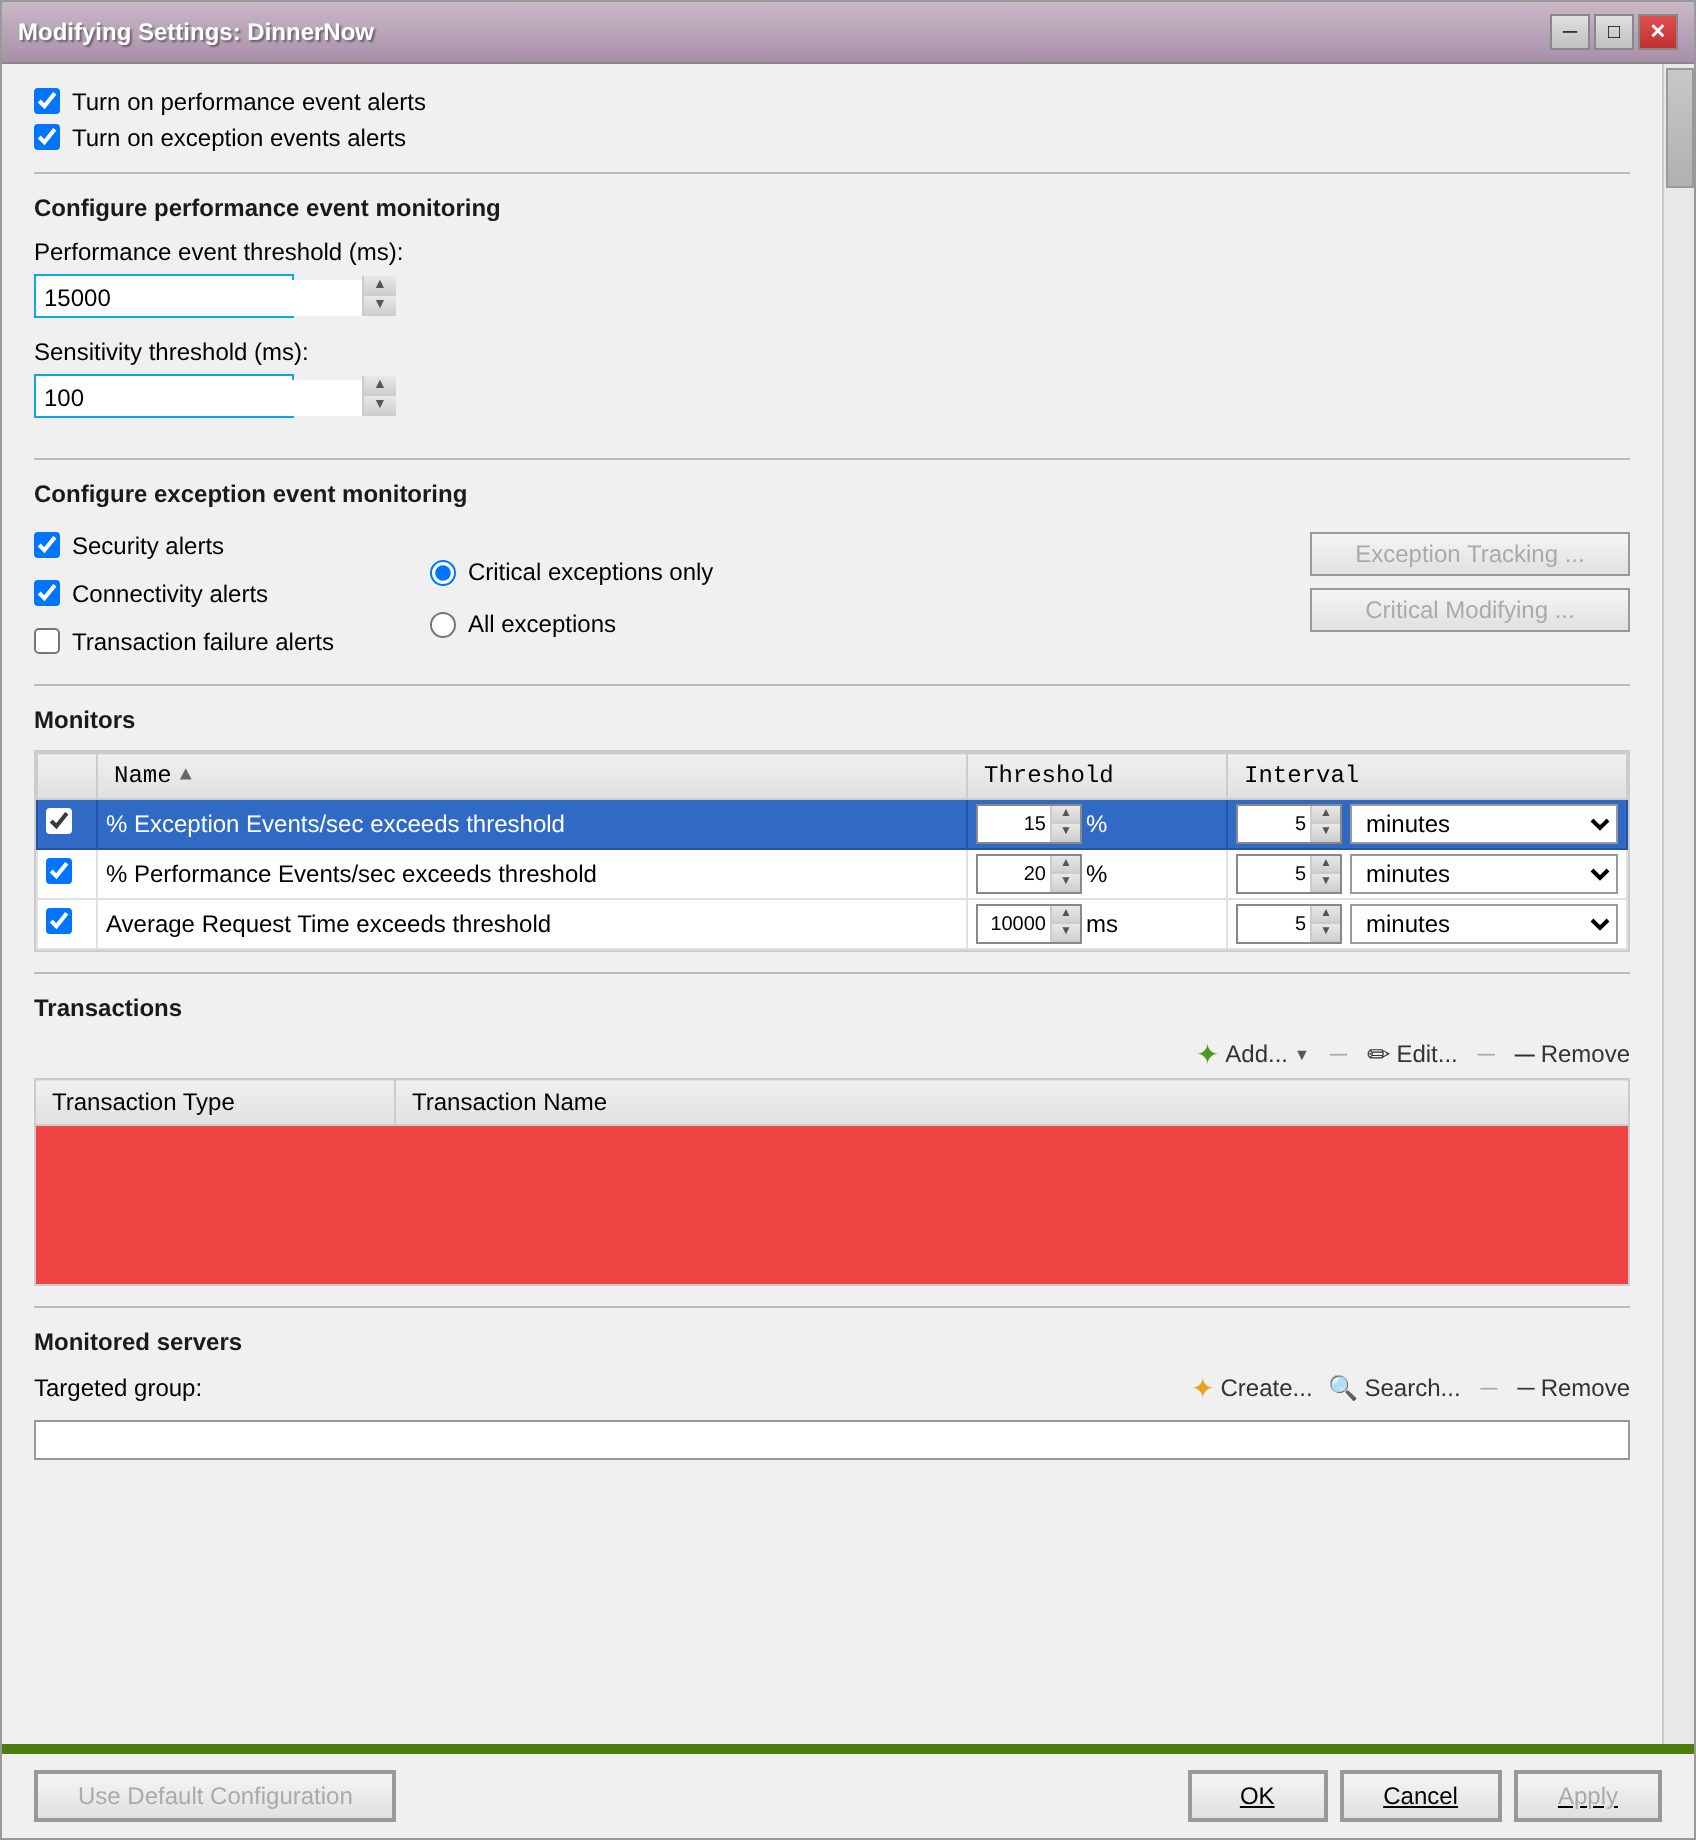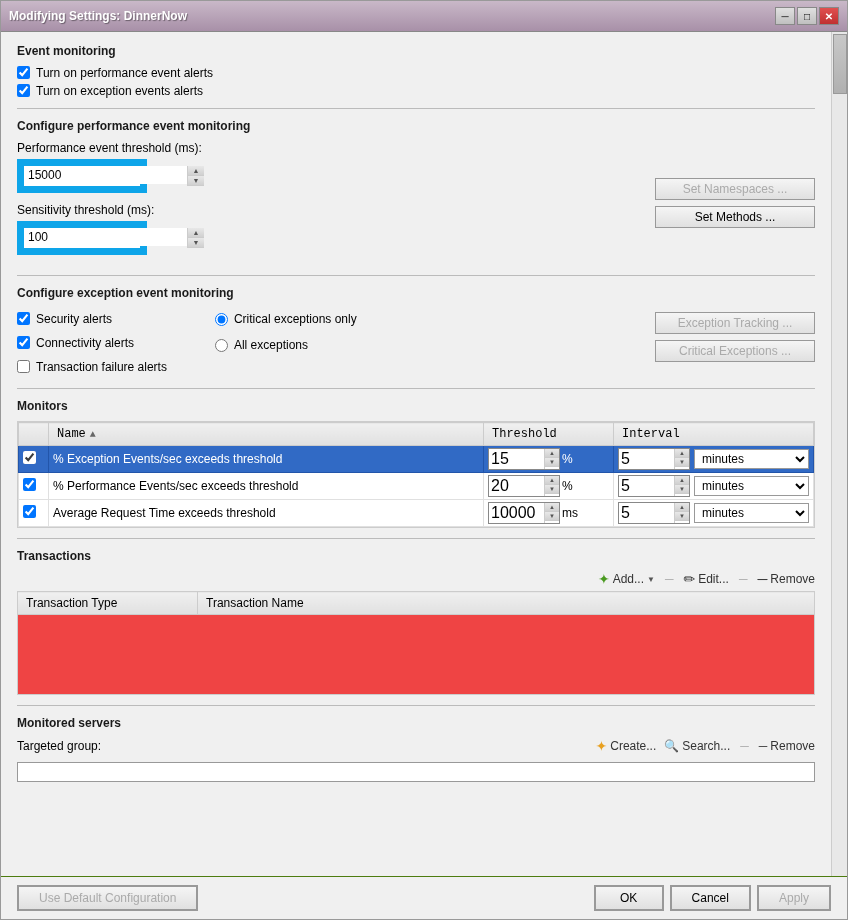--- a/index.html
+++ b/index.html
@@ -129,23 +129,23 @@
       min-width: 160px;
     }
 
     .field-label {
       margin-bottom: 4px;
       font-size: 12px;
     }
 
     .spinbox-container {
       display: flex;
-      align-items: flex-start;
+      align-items: flex-end;
       width: 130px;
-      border: 7px solid #0ea5e9;
+      border: 1px solid #0ea5e9;
       background: white;
       margin-bottom: 10px;
     }
 
     .spinbox-input {
       flex: 1;
       border: none;
       padding: 2px 4px;
       font-size: 12px;
       outline: none;
@@ -182,21 +182,21 @@
 
     .btn:disabled {
       color: #aaa;
       cursor: default;
     }
 
     .radio-group {
       display: flex;
       flex-direction: column;
       gap: 12px;
-      justify-content: flex-start;
+      justify-content: center;
     }
 
     .radio-row {
       display: flex;
       align-items: center;
       gap: 6px;
     }
 
     .exception-left {
       display: flex;
@@ -351,29 +351,30 @@
     }
 
     .targeted-btn .search-icon {
       color: #888;
       font-size: 12px;
     }
 
     .bottom-bar {
       padding: 8px 16px;
       background: #f0f0f0;
-      border-top: 1px solid #4d7c0f;
+      border-top: 5px solid #4d7c0f;
       display: flex;
       justify-content: space-between;
       align-items: center;
     }
 
     .bottom-bar-right {
       display: flex;
       gap: 6px;
+      text-decoration: underline;
     }
 
     .dialog-btn {
       padding: 4px 20px;
       border: 2px solid #999;
       background: linear-gradient(to bottom, #f5f5f5, #e0e0e0);
       cursor: pointer;
       font-size: 12px;
       min-width: 70px;
     }
@@ -411,25 +412,25 @@
     }
 
     .small-spinbox {
       display: inline-flex;
       align-items: stretch;
       border: 1px solid #888;
       background: white;
     }
 
     .small-spin-input {
-      width: 55px;
+      width: 36px;
       border: none;
       padding: 1px 2px;
-      font-size: 16px;
-      text-align: left;
+      font-size: 10px;
+      text-align: right;
       outline: none;
     }
 
     .small-spin-btns {
       display: flex;
       flex-direction: column;
       border-left: 1px solid #ccc;
     }
 
     .small-spin-btn {
@@ -457,21 +458,20 @@
       <button class="title-btn">─</button>
       <button class="title-btn">□</button>
       <button class="title-btn close">✕</button>
     </div>
   </div>
 
   <div class="content-area">
     <div class="scrollable-content">
 
       <div class="section">
-        <div class="section-title">Event monitoring</div>
         <div class="checkbox-row">
           <input type="checkbox" checked="" style="">
           <label>Turn on performance event alerts</label>
         </div>
         <div class="checkbox-row">
           <input type="checkbox" checked="" style="">
           <label>Turn on exception events alerts</label>
         </div>
       </div>
 
@@ -491,24 +491,20 @@
             </div>
             <div class="field-label">Sensitivity threshold (ms):</div>
             <div class="spinbox-container">
               <input type="text" class="spinbox-input" value="100" style="">
               <div class="spinbox-buttons">
                 <button class="spin-btn">▲</button>
                 <button class="spin-btn">▼</button>
               </div>
             </div>
           </div>
-          <div class="right-col">
-            <button class="btn" disabled="">Set Namespaces ...</button>
-            <button class="btn">Set Methods ...</button>
-          </div>
         </div>
       </div>
 
       <hr class="section-divider">
 
       <div class="section">
         <div class="section-title">Configure exception event monitoring</div>
         <div style="display:flex; gap:8px;margin-top:12px;">
 
           <div class="exception-left">
@@ -532,21 +528,21 @@
               <label>Critical exceptions only</label>
             </div>
             <div class="radio-row">
               <input type="radio" name="exception_type" style="">
               <label>All exceptions</label>
             </div>
           </div>
 
           <div style="margin-left:auto; display:flex; flex-direction:column; gap:6px; min-width:160px;">
             <button class="btn" disabled="">Exception Tracking ...</button>
-            <button class="btn" disabled="">Critical Exceptions ...</button>
+            <button class="btn" disabled="">Critical Modifying ...</button>
           </div>
         </div>
       </div>
 
       <hr class="section-divider">
 
       <div class="section monitors-section">
         <div class="section-title">Monitors</div>
         <div class="monitors-container">
           <table class="monitors-table">

